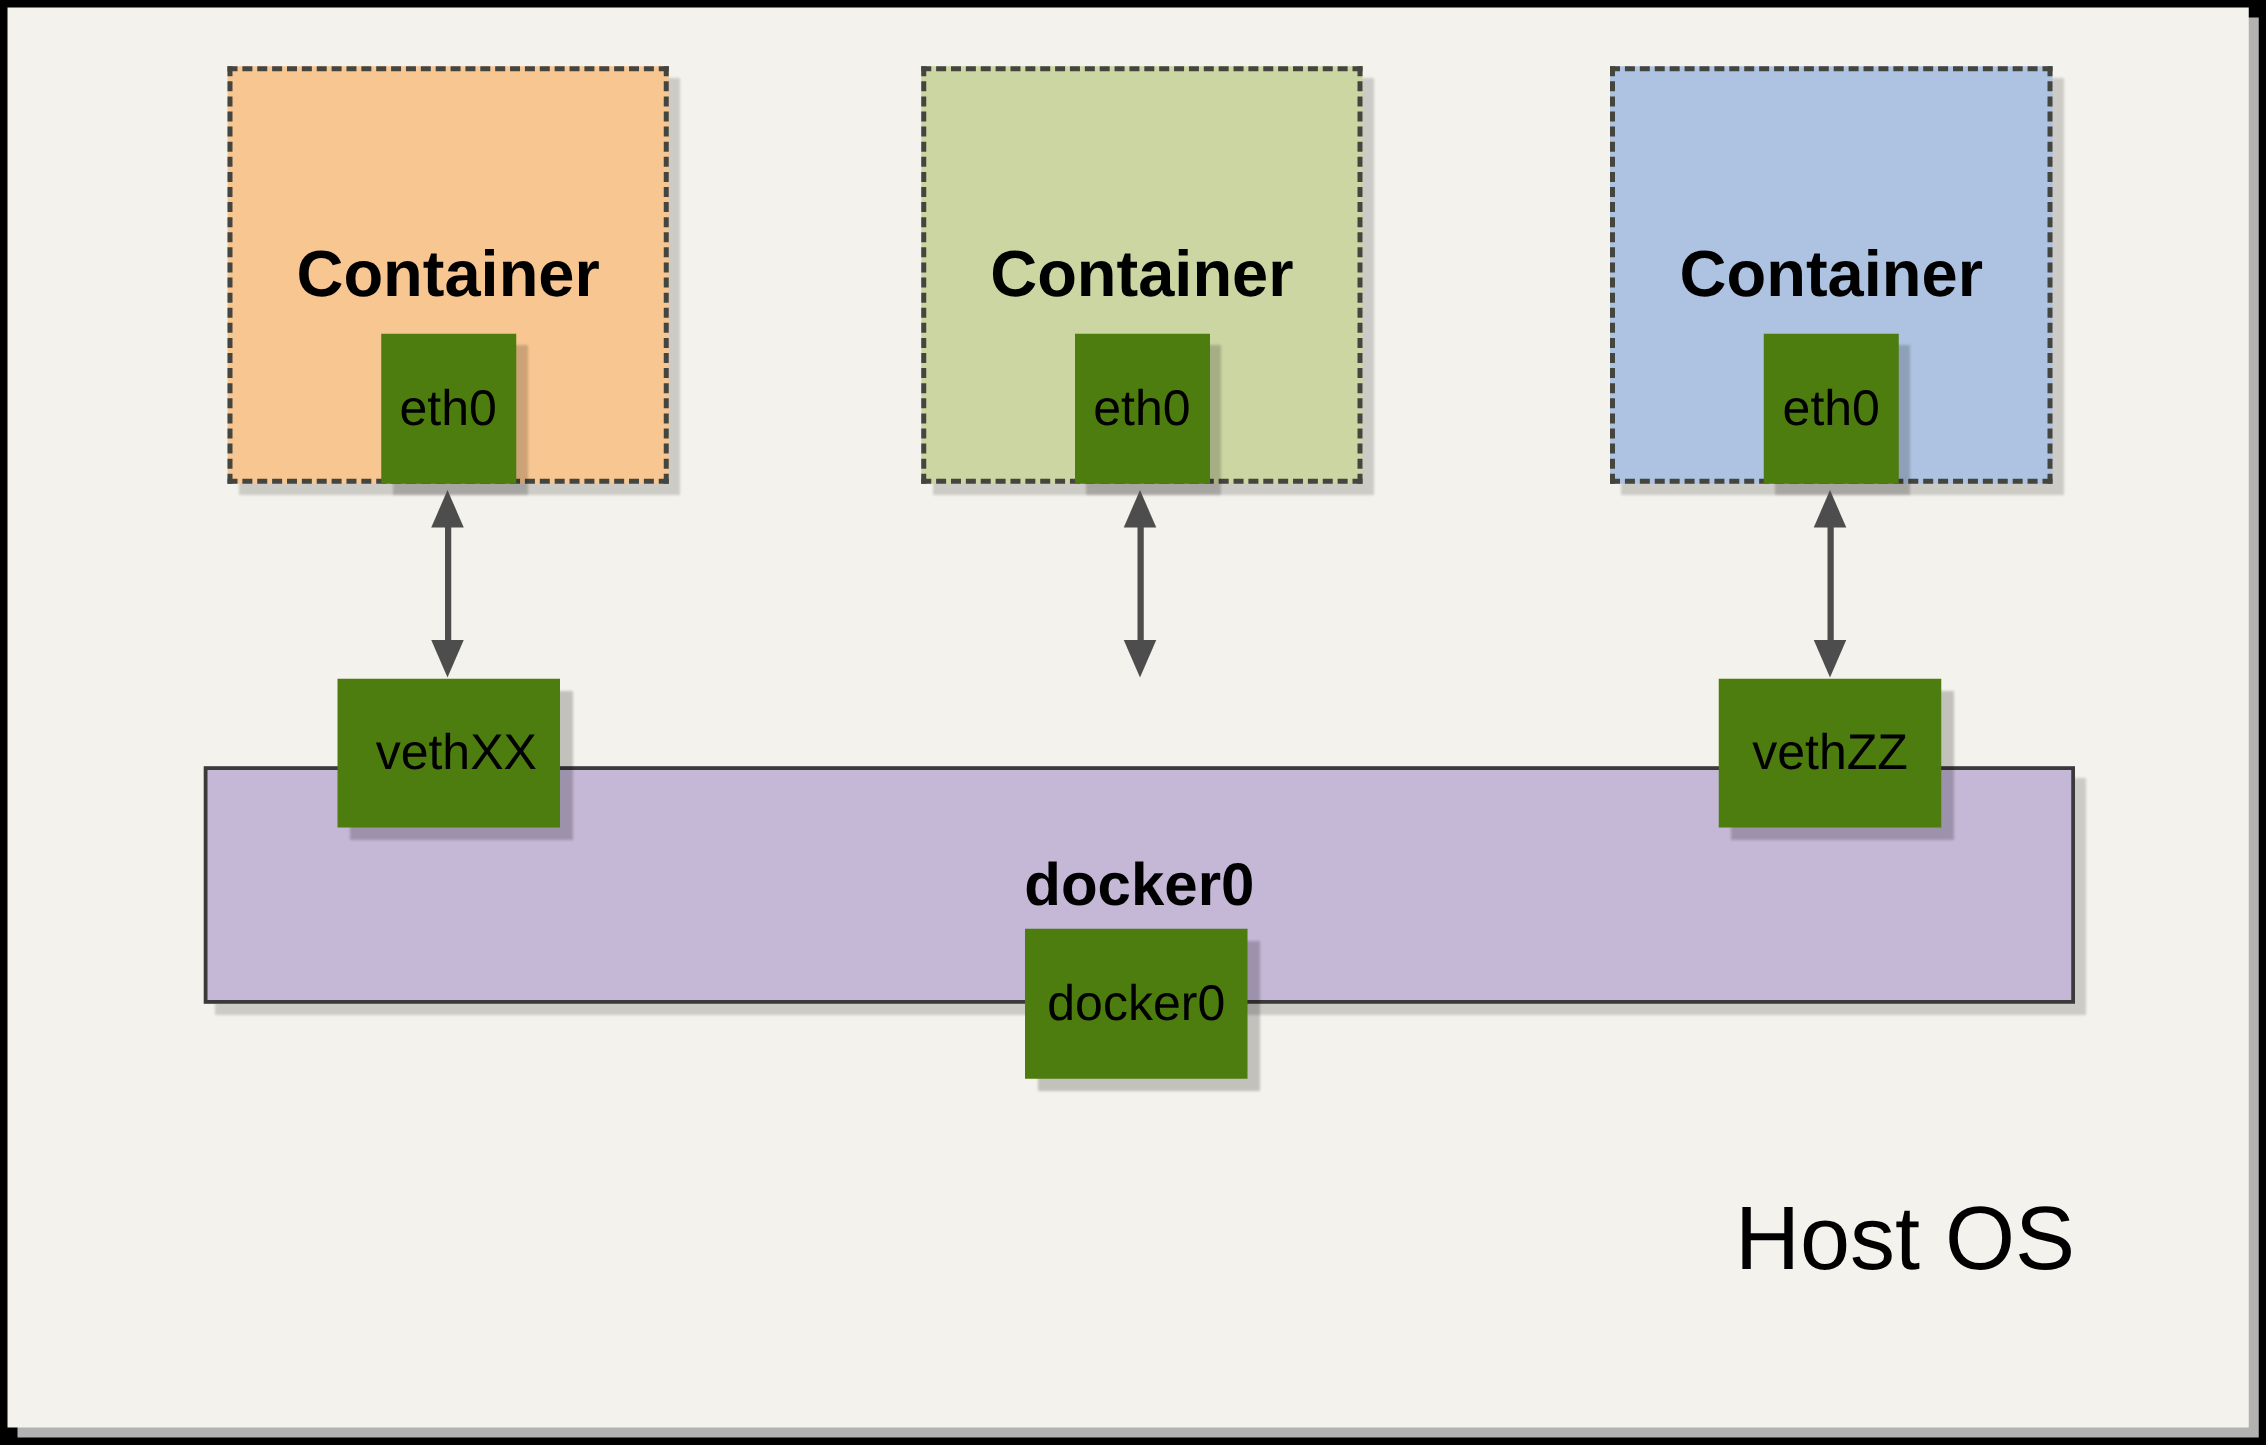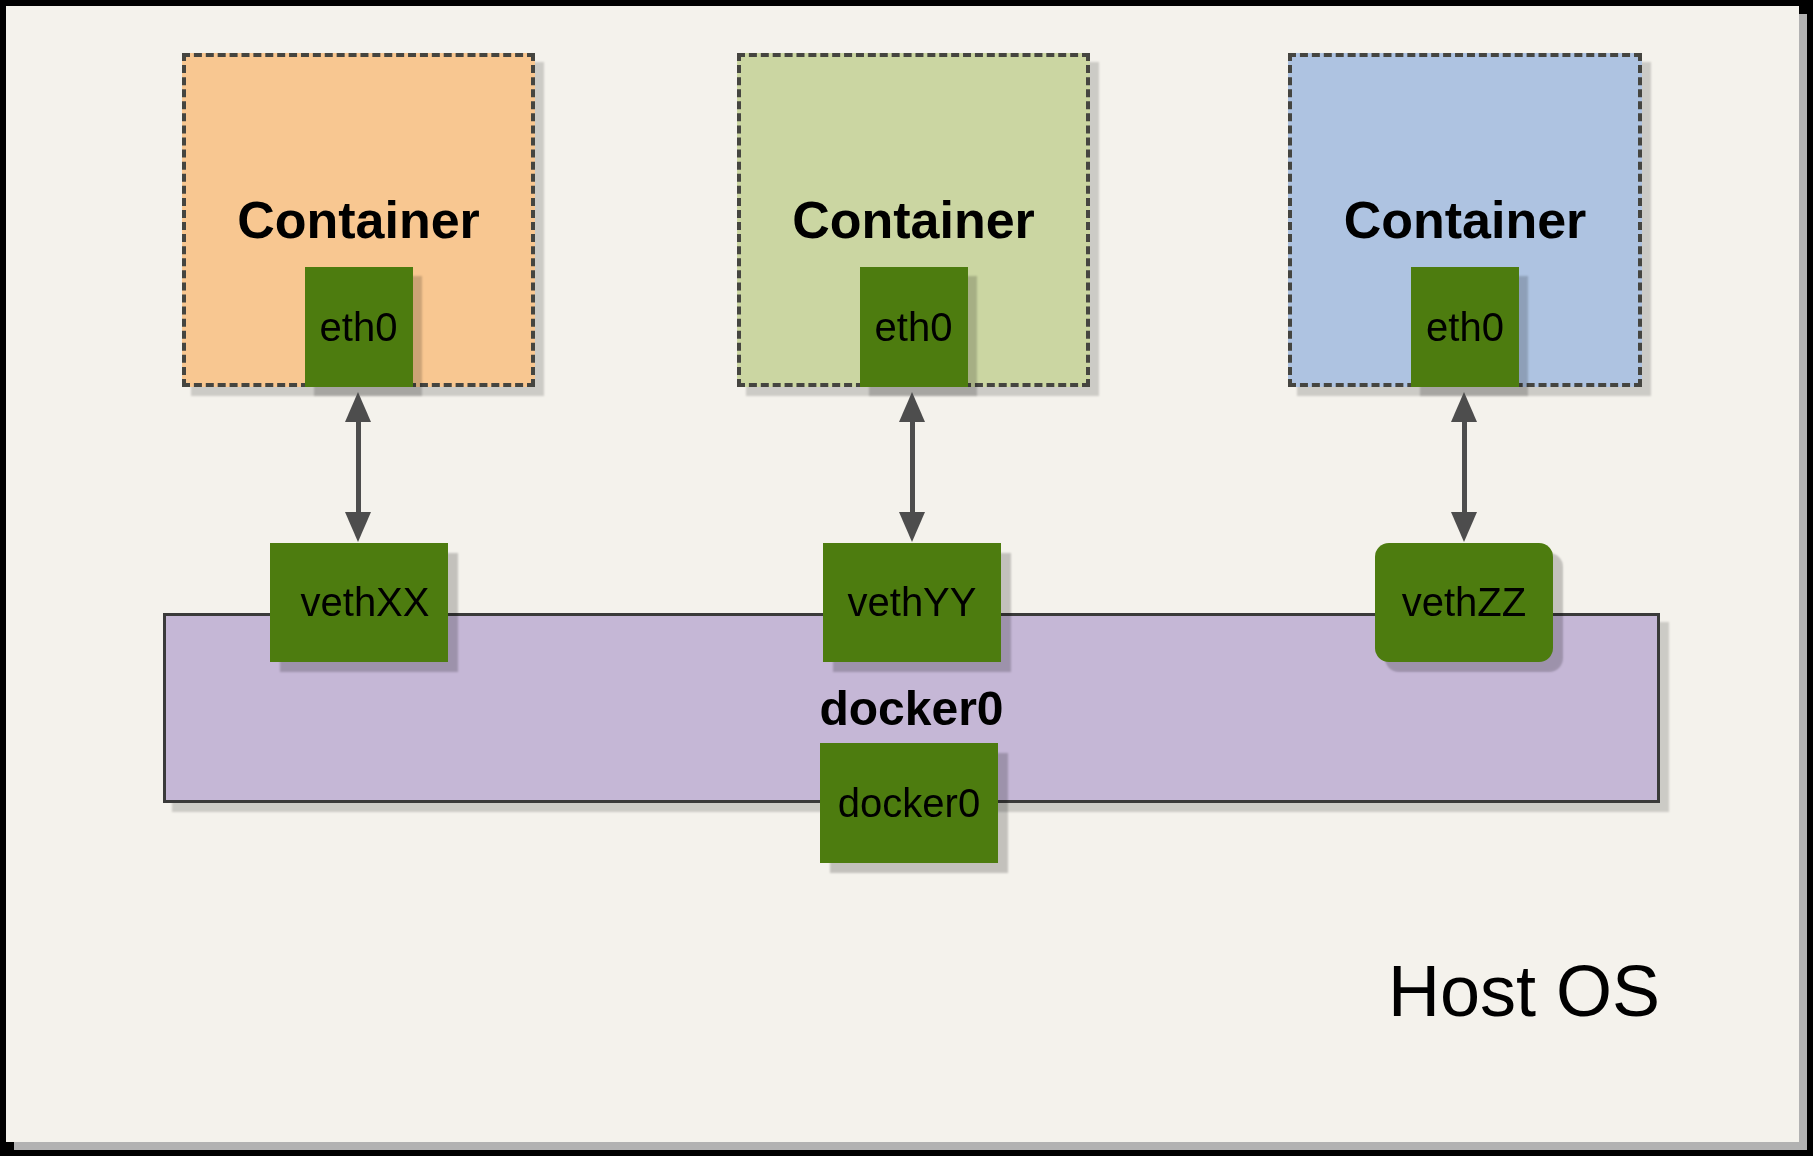--- a/index.html
+++ b/index.html
@@ -51,21 +51,21 @@
   .eth-box {
     left: 50%;
     transform: translateX(-50%);
     bottom: -4px;
     width: 108px; height: 120px;
     box-shadow: 9px 9px 2px rgba(0,0,0,0.18);
   }
   .veth-box { top: 543px; width: 178px; height: 119px; }
   .veth-box.v1 { left: 270px; padding-left: 12px; }
   .veth-box.v2 { left: 823px; }
-  .veth-box.v3 { left: 1375px; border-radius: 14px; }
+  .veth-box.v3 { left: 1375px; }
   .docker0-box { left: 820px; top: 743px; width: 178px; height: 120px; }
   
   .arrow {
     position: absolute;
     top: 392px;
     width: 26px; height: 150px;
   }
   .arrow.a1 { left: 345px; }
   .arrow.a2 { left: 899px; }
   .arrow.a3 { left: 1451px; }
@@ -164,23 +164,20 @@
     <div class="head-down"></div>
   </div>
 
   <div class="bridge-bar">
     <div class="bridge-label">docker0</div>
   </div>
 
   <div class="note veth-box v1">
     <span>vethXX</span>
   </div>
-  <div class="note veth-box v2">
-    <span>vethYY</span>
-  </div>
   <div class="note veth-box v3">
     <span>vethZZ</span>
   </div>
 
   <div class="note docker0-box">
     <span>docker0</span>
   </div>
 
 
   <div class="host-label">Host OS</div>

